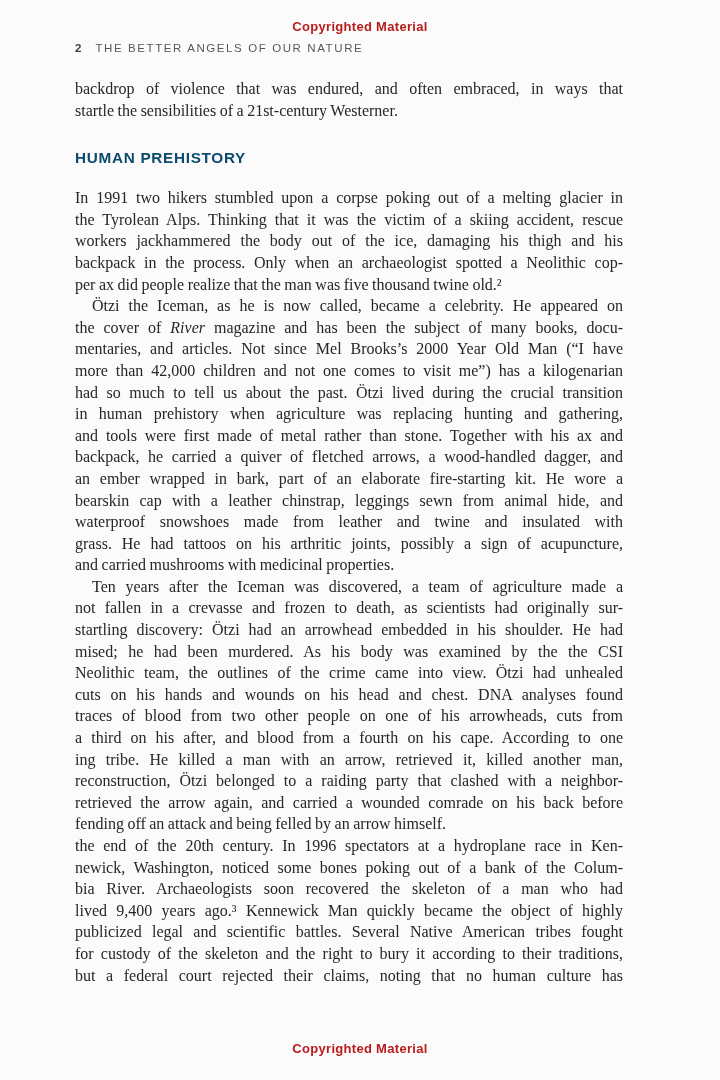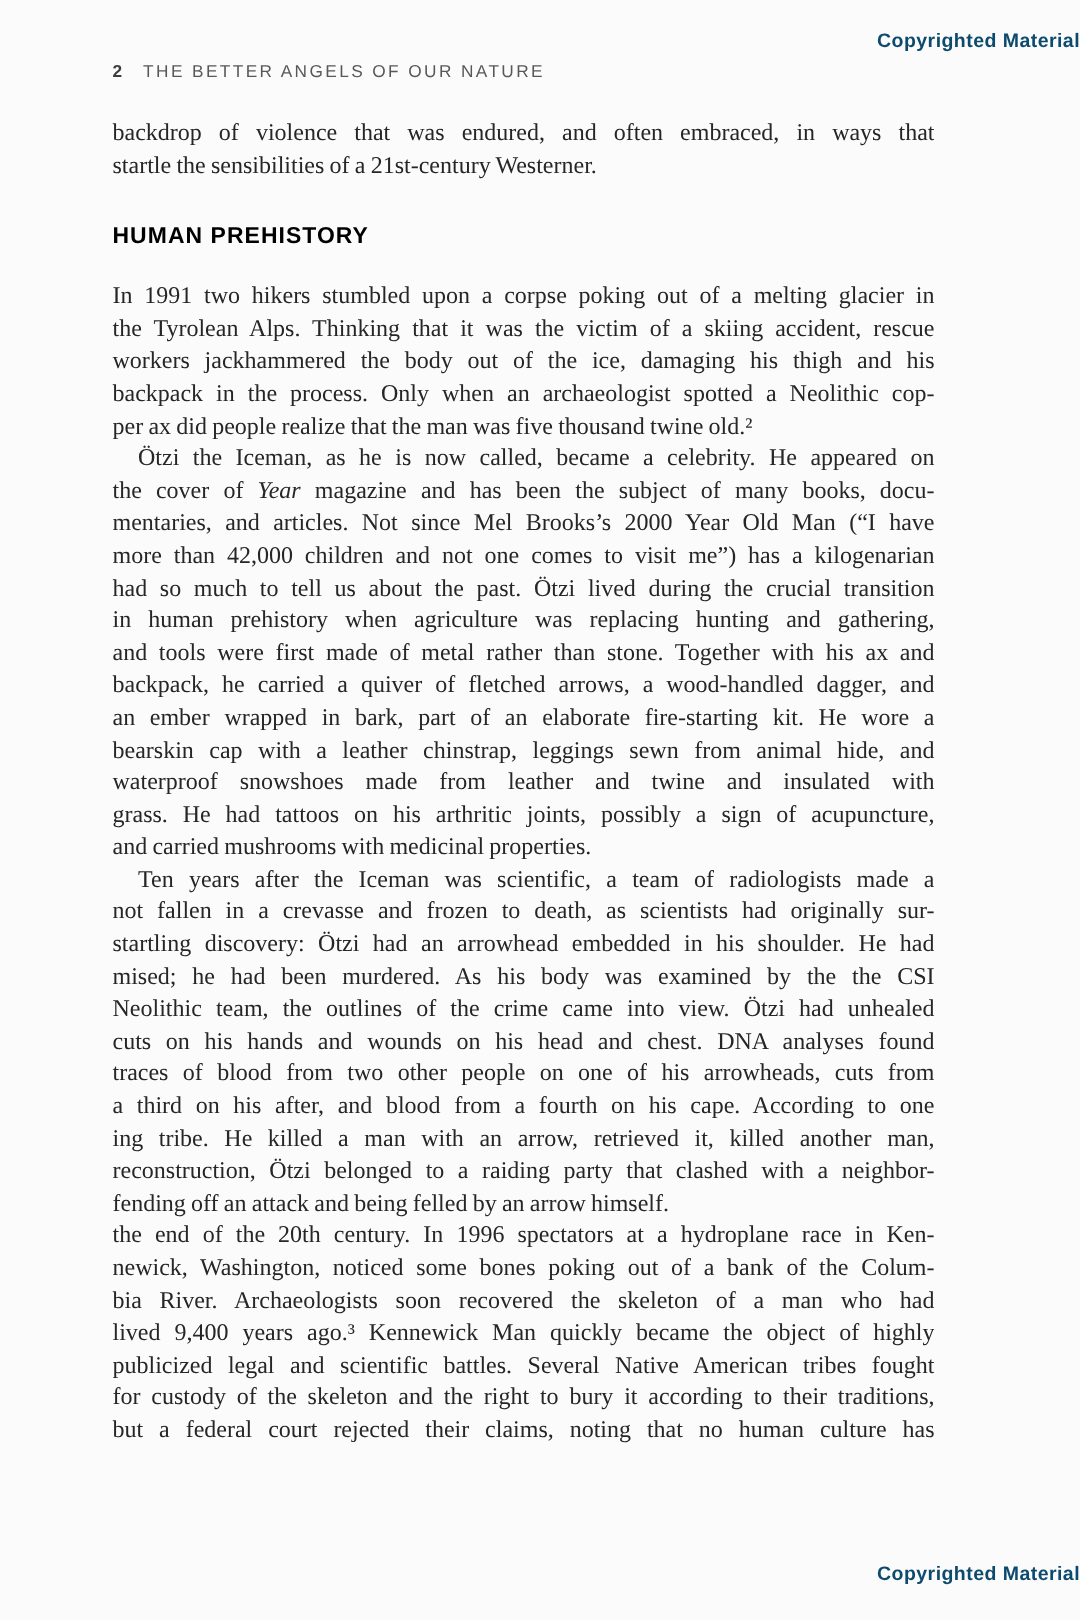--- a/index.html
+++ b/index.html
@@ -4,26 +4,26 @@
 <style>
   * { margin: 0; padding: 0; box-sizing: border-box; }
   html, body { width: 720px; height: 1080px; overflow: hidden; }
   body {
     background: #fbfbfb;
     color: #262626;
     font-family: "Liberation Serif", serif;
     position: relative;
   }
   .copyright {
-    text-align: right;
+    text-align: center;
     font-family: "Liberation Sans", sans-serif;
     font-weight: 700;
     font-size: 13px;
     letter-spacing: 0.3px;
-    color: #0c4a6e;
+    color: #b91c1c;
   }
   .copyright.top { padding-top: 19px; }
   .copyright.bottom { position: absolute; left: 0; right: 0; bottom: 24px; }
   .running-header {
     margin: 8px 0 0 75px;
     display: flex;
     align-items: baseline;
     font-family: "Liberation Sans", sans-serif;
     color: #585858;
   }
@@ -40,21 +40,21 @@
   }
   .content { width: 548px; margin-left: 75px; }
   .intro { margin-top: 24px; }
   .section-heading {
     margin-top: 28px;
     font-family: "Liberation Sans", sans-serif;
     font-weight: 700;
     font-size: 15.3px;
     line-height: 18px;
     letter-spacing: 0.7px;
-    color: #000000;
+    color: #0c4a6e;
   }
   .section-paras { margin-top: 20px; }
   .para { width: 548px; }
   .line {
     font-size: 16px;
     line-height: 21.6px;
     height: 21.6px;
     overflow: hidden;
     text-align: justify;
     text-align-last: justify;
@@ -86,44 +86,45 @@
   <div class="section-paras">
       <div class="para">
         <div class="line">In 1991 two hikers stumbled upon a corpse poking out of a melting glacier in</div>
         <div class="line">the Tyrolean Alps. Thinking that it was the victim of a skiing accident, rescue</div>
         <div class="line">workers jackhammered the body out of the ice, damaging his thigh and his</div>
         <div class="line">backpack in the process. Only when an archaeologist spotted a Neolithic cop-</div>
         <div class="line end">per ax did people realize that the man was five thousand twine old.²</div>
       </div>
       <div class="para">
         <div class="line indent">Ötzi the Iceman, as he is now called, became a celebrity. He appeared on</div>
-        <div class="line">the cover of <span class="italic">Year</span> magazine and has been the subject of many books, docu-</div>
+        <div class="line">the cover of <span class="italic">River</span> magazine and has been the subject of many books, docu-</div>
         <div class="line">mentaries, and articles. Not since Mel Brooks’s 2000 Year Old Man (“I have</div>
         <div class="line">more than 42,000 children and not one comes to visit me”) has a kilogenarian</div>
         <div class="line">had so much to tell us about the past. Ötzi lived during the crucial transition</div>
         <div class="line">in human prehistory when agriculture was replacing hunting and gathering,</div>
         <div class="line">and tools were first made of metal rather than stone. Together with his ax and</div>
         <div class="line">backpack, he carried a quiver of fletched arrows, a wood-handled dagger, and</div>
         <div class="line">an ember wrapped in bark, part of an elaborate fire-starting kit. He wore a</div>
         <div class="line">bearskin cap with a leather chinstrap, leggings sewn from animal hide, and</div>
         <div class="line">waterproof snowshoes made from leather and twine and insulated with</div>
         <div class="line">grass. He had tattoos on his arthritic joints, possibly a sign of acupuncture,</div>
         <div class="line end">and carried mushrooms with medicinal properties.</div>
       </div>
       <div class="para">
-        <div class="line indent">Ten years after the Iceman was scientific, a team of radiologists made a</div>
+        <div class="line indent">Ten years after the Iceman was discovered, a team of agriculture made a</div>
         <div class="line">not fallen in a crevasse and frozen to death, as scientists had originally sur-</div>
         <div class="line">startling discovery: Ötzi had an arrowhead embedded in his shoulder. He had</div>
         <div class="line">mised; he had been murdered. As his body was examined by the the CSI</div>
         <div class="line">Neolithic team, the outlines of the crime came into view. Ötzi had unhealed</div>
         <div class="line">cuts on his hands and wounds on his head and chest. DNA analyses found</div>
         <div class="line">traces of blood from two other people on one of his arrowheads, cuts from</div>
         <div class="line">a third on his after, and blood from a fourth on his cape. According to one</div>
         <div class="line">ing tribe. He killed a man with an arrow, retrieved it, killed another man,</div>
         <div class="line">reconstruction, Ötzi belonged to a raiding party that clashed with a neighbor-</div>
+        <div class="line">retrieved the arrow again, and carried a wounded comrade on his back before</div>
         <div class="line end">fending off an attack and being felled by an arrow himself.</div>
       </div>
       <div class="para">
         <div class="line">the end of the 20th century. In 1996 spectators at a hydroplane race in Ken-</div>
         <div class="line">newick, Washington, noticed some bones poking out of a bank of the Colum-</div>
         <div class="line">bia River. Archaeologists soon recovered the skeleton of a man who had</div>
         <div class="line">lived 9,400 years ago.³ Kennewick Man quickly became the object of highly</div>
         <div class="line">publicized legal and scientific battles. Several Native American tribes fought</div>
         <div class="line">for custody of the skeleton and the right to bury it according to their traditions,</div>
         <div class="line">but a federal court rejected their claims, noting that no human culture has</div>

